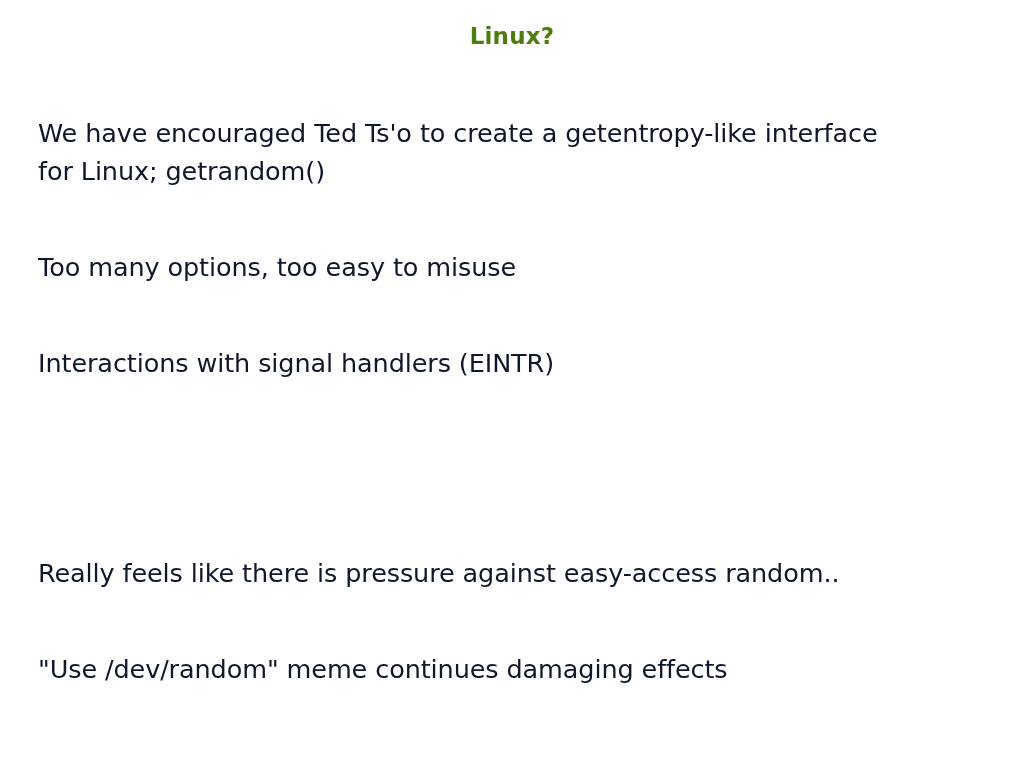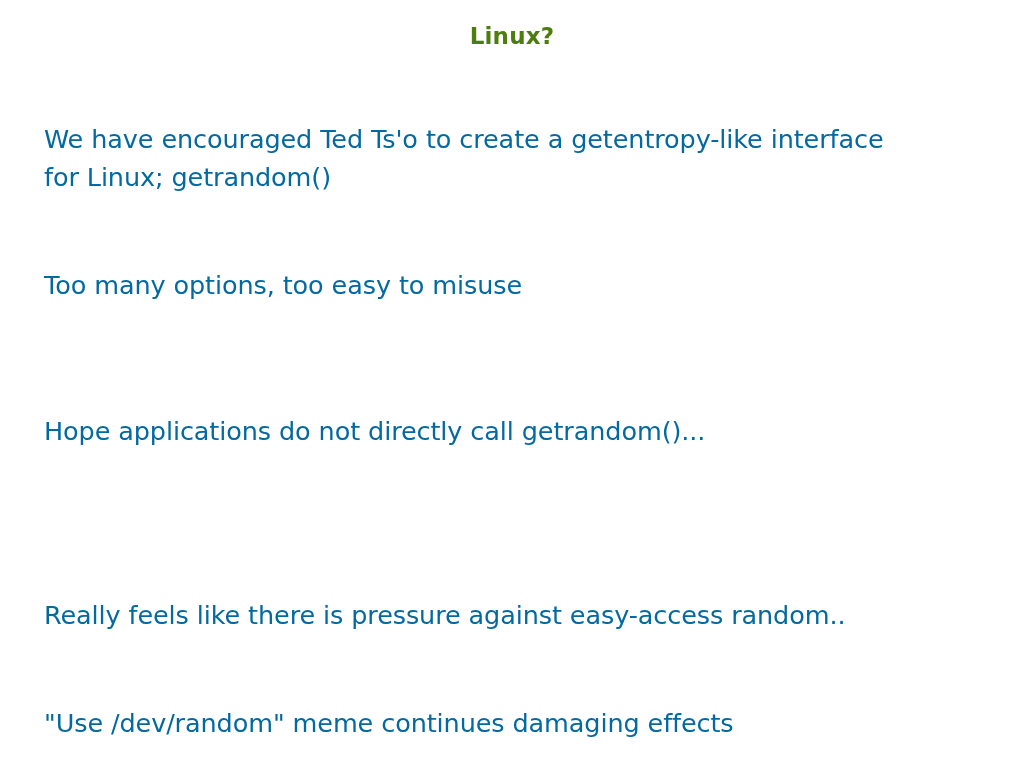--- a/index.html
+++ b/index.html
@@ -42,28 +42,28 @@
 
   
   .body-block {
     position: absolute;
     left: 28px;
     top: 104px;
     width: 968px;
   }
 
   .bullet {
-    color: #0369a1;
+    color: #0f172a;
     font-family: "DejaVu Sans", sans-serif;
     font-weight: 400;
     font-size: 25.5px;
     line-height: 38px;
     letter-spacing: -0.1px;
     white-space: pre-wrap;
-    margin: 16px;
+    margin: 10px;
   }
 
   
   .gap-normal { height: 38px; }
   .gap-wide   { height: 76px; }
 
   .spacer { width: 100%; }
 </style>
 </head>
 <body>
@@ -74,23 +74,23 @@
 
   <div class="body-block">
 
     <p class="bullet">We have encouraged Ted Ts'o to create a getentropy-like interface
 for Linux; getrandom()</p>
     <div class="spacer gap-normal"></div>
 
     <p class="bullet">Too many options, too easy to misuse</p>
     <div class="spacer gap-normal"></div>
 
+    <p class="bullet">Interactions with signal handlers (EINTR)</p>
     <div class="spacer gap-normal"></div>
 
-    <p class="bullet">Hope applications do not directly call getrandom()...</p>
     <div class="spacer gap-wide"></div>
 
     <div class="spacer gap-normal"></div>
 
     <p class="bullet">Really feels like there is pressure against easy-access random..</p>
     <div class="spacer gap-normal"></div>
 
     <p class="bullet">"Use /dev/random" meme continues damaging effects</p>
 
   </div>

